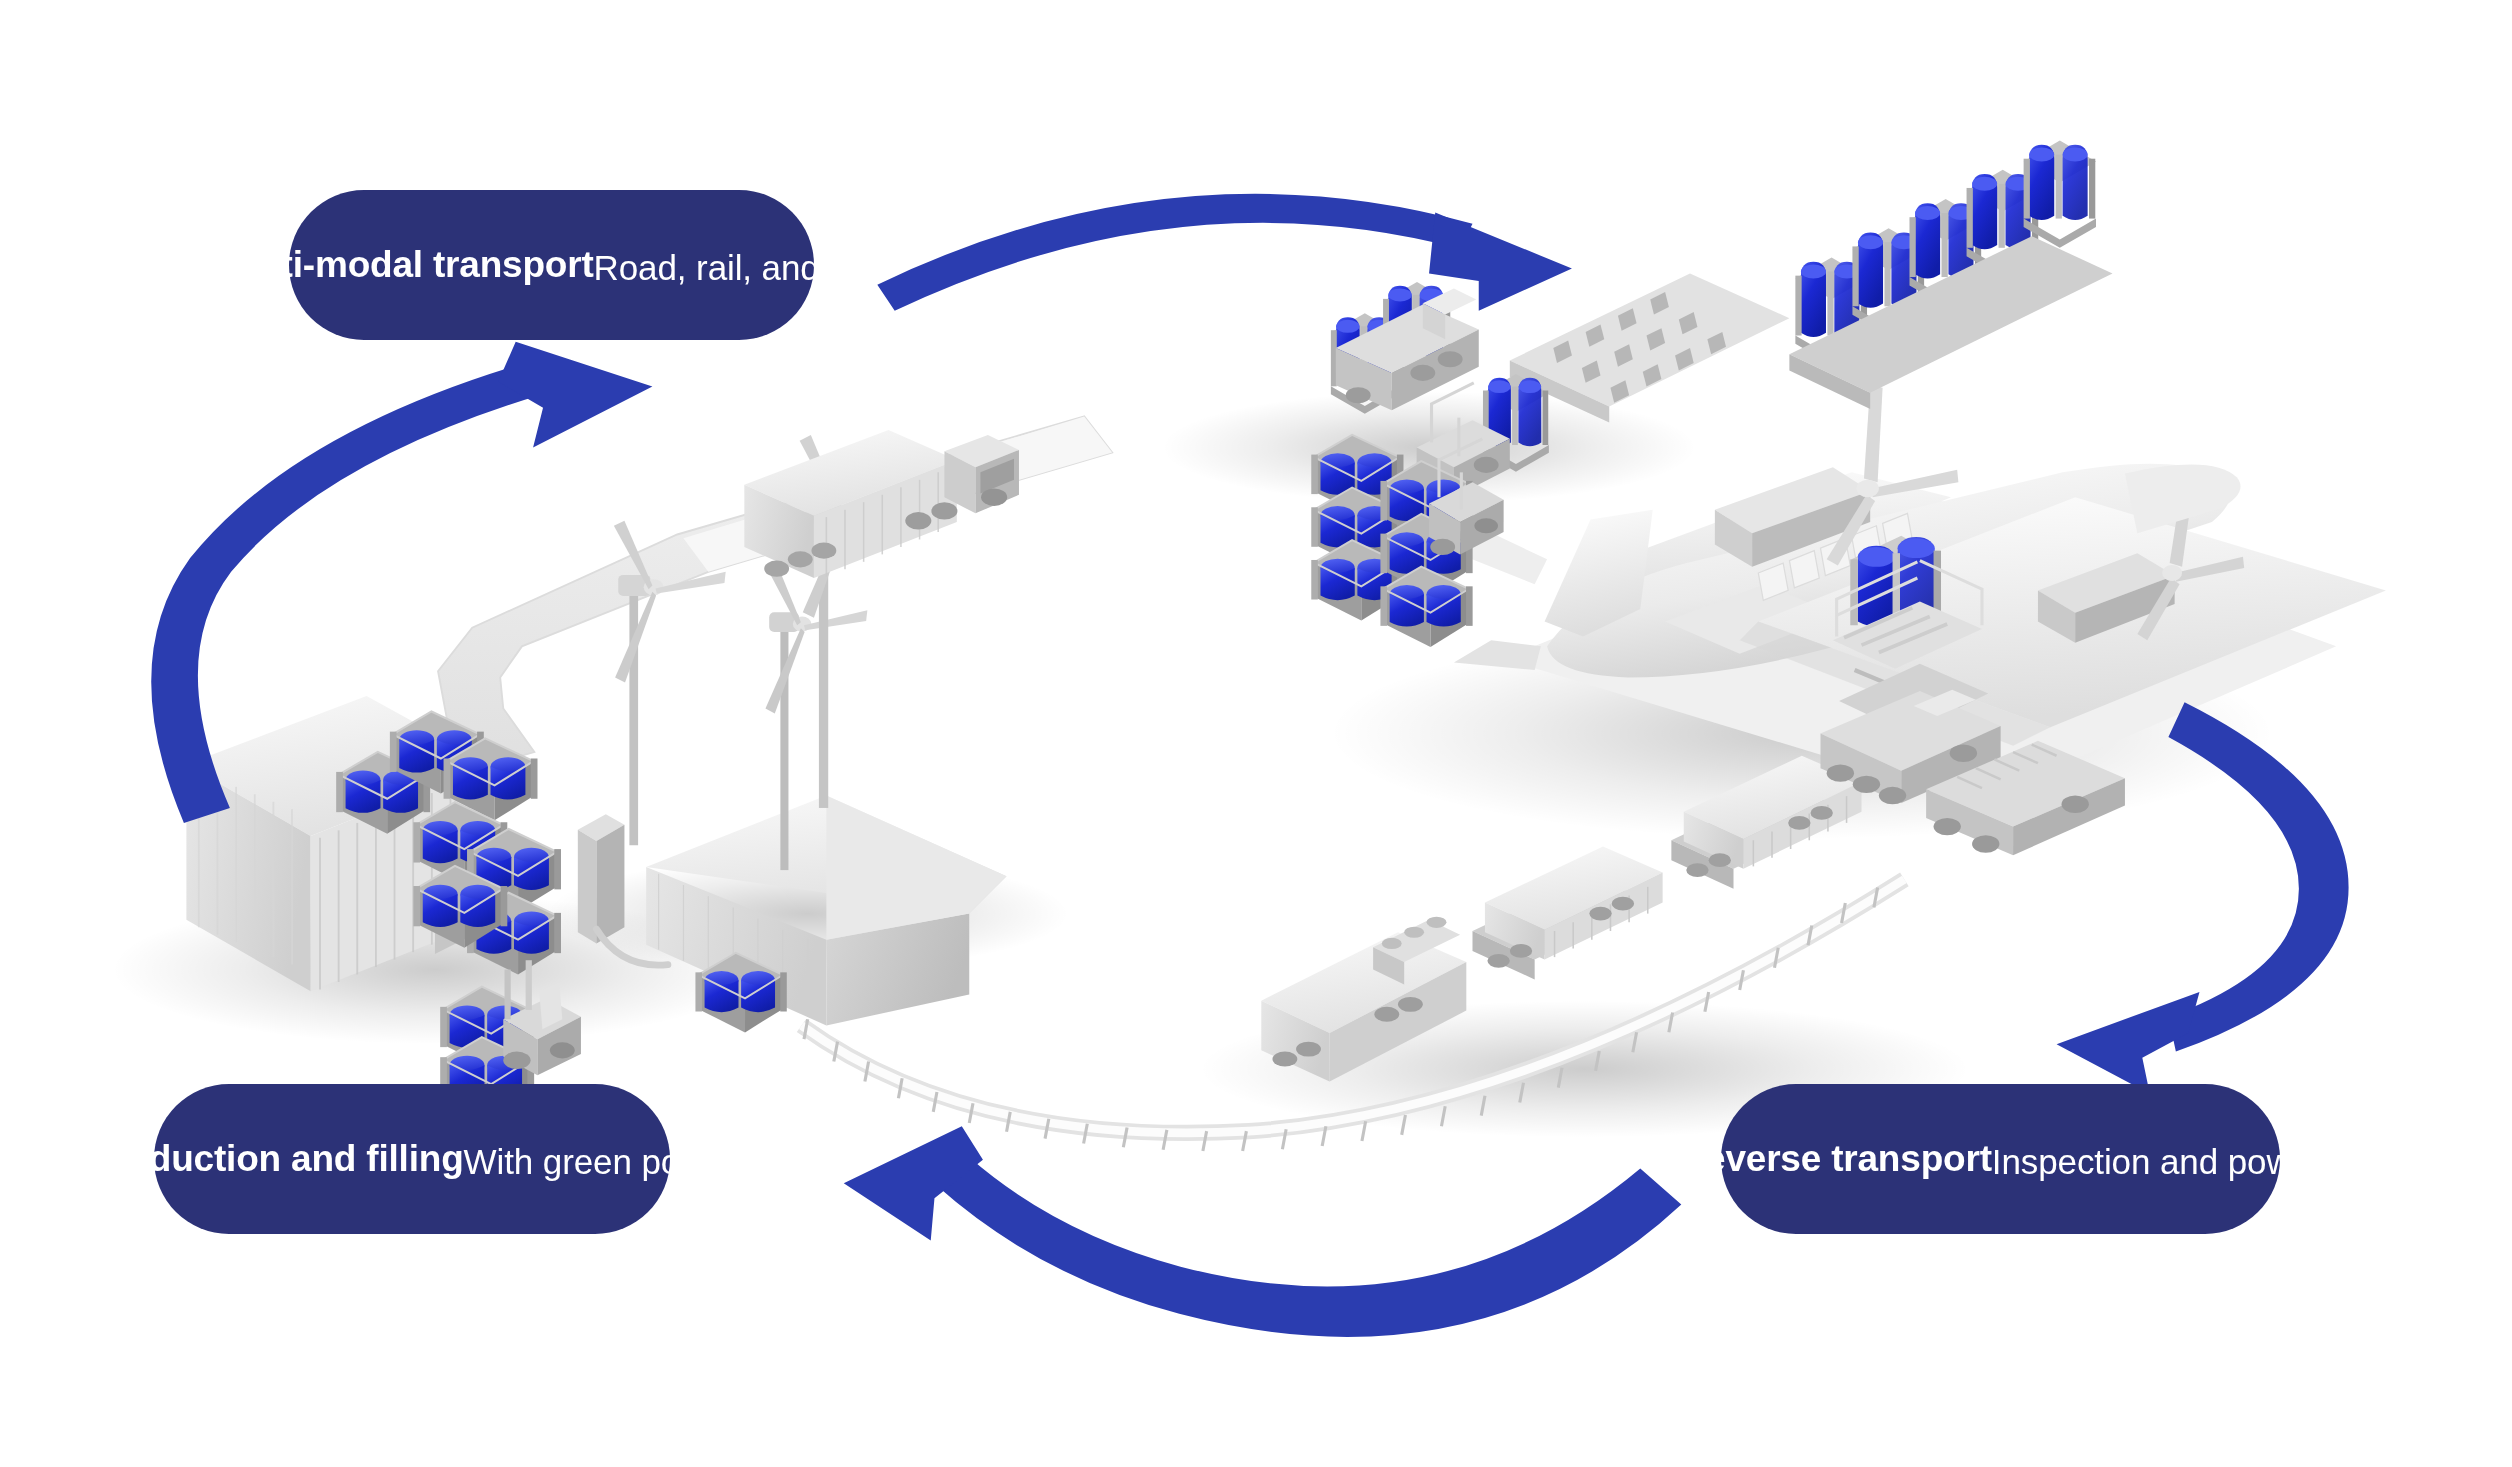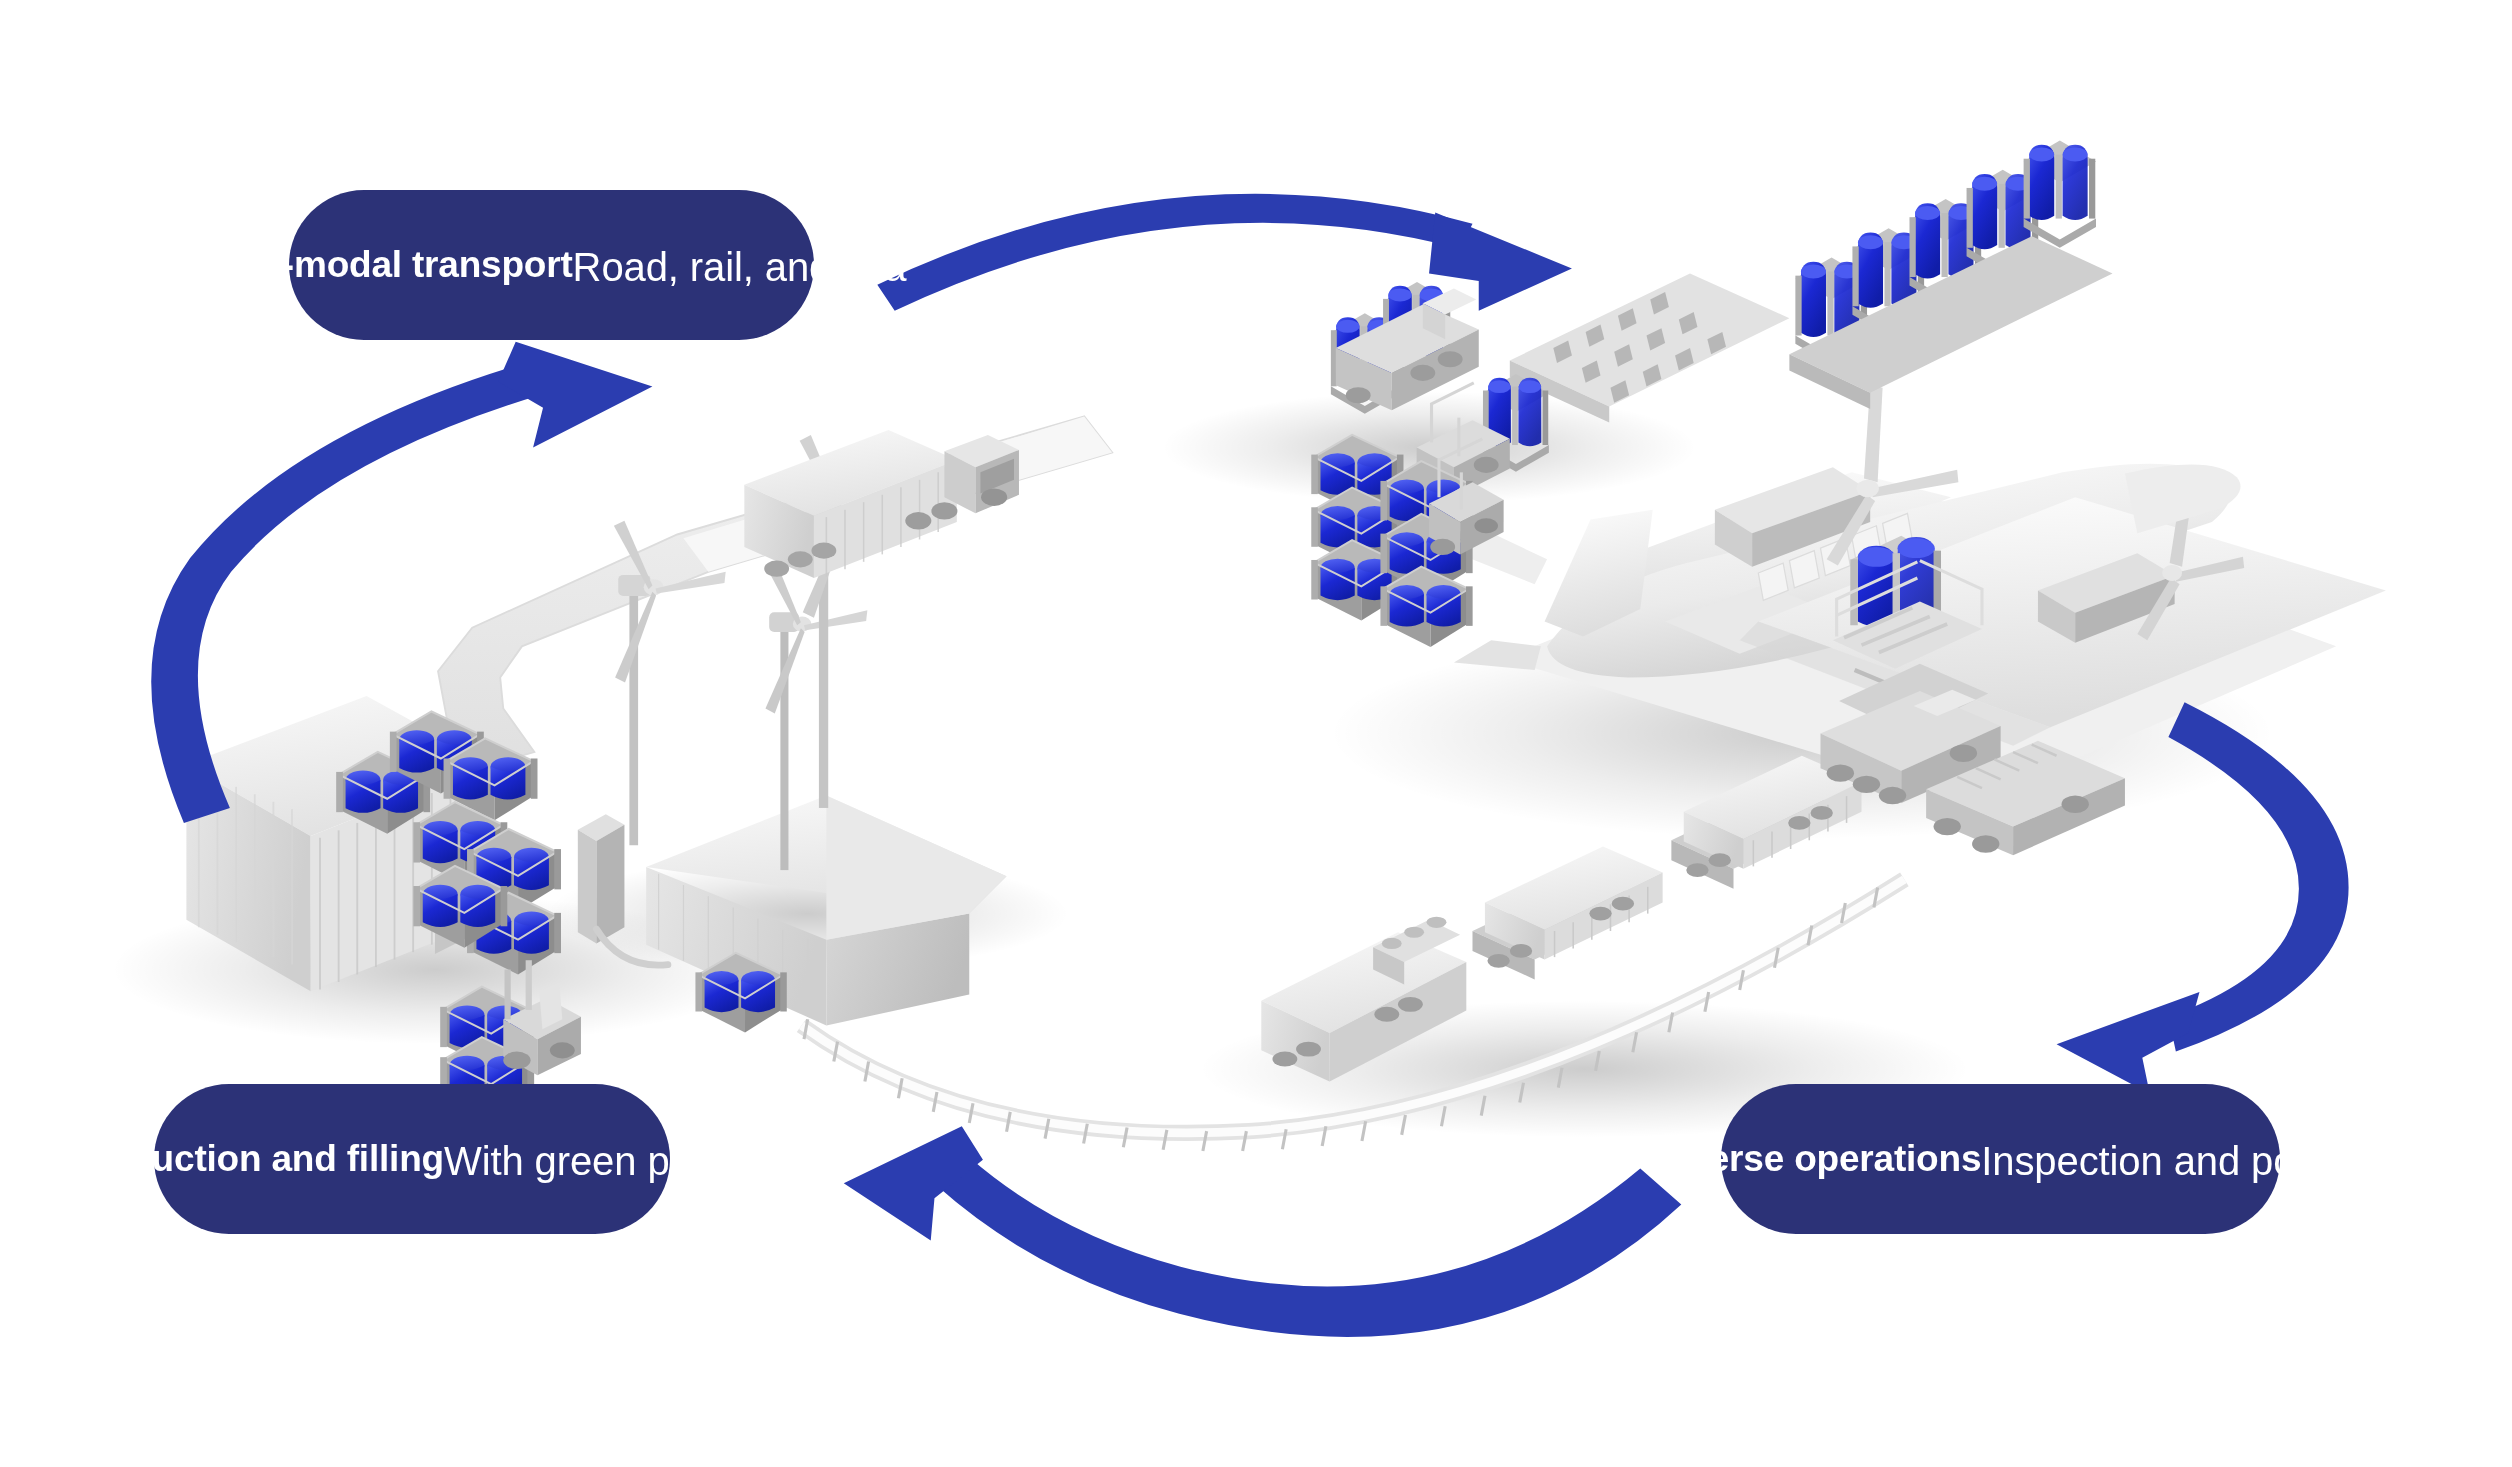--- a/index.html
+++ b/index.html
@@ -38,21 +38,21 @@
     padding: 11.2px 37px;
     line-height: 1.12;
   }
   .badge .b-title {
     font-size: 37px;
     font-weight: bold;
     letter-spacing: -0.2px;
     white-space: nowrap;
   }
   .badge .b-sub {
-    font-size: 40px;
+    font-size: 35px;
     font-weight: 400;
     letter-spacing: -0.1px;
     white-space: nowrap;
     margin-top: 5px;
   }
   #badge-multimodal { left: 289px;  top: 190px;  width: 525px;  height: 150px; }
   #badge-h2loading  { left: 1890px; top: 190px;  width: 572px;  height: 150px; }
   #badge-production { left: 154px;  top: 1084px; width: 516px;  height: 150px; }
   #badge-reverse    { left: 1721px; top: 1084px; width: 559px;  height: 150px; }
 </style>
@@ -609,18 +609,18 @@
     <div class="b-sub">Road, rail, and sea</div>
   </div>
 
 
   <div class="badge" id="badge-production">
     <div class="b-title">Production and filling</div>
     <div class="b-sub">With green power</div>
   </div>
 
   <div class="badge" id="badge-reverse">
-    <div class="b-title">Reverse operations</div>
+    <div class="b-title">Reverse transport</div>
     <div class="b-sub">Inspection and power</div>
   </div>
 
 </div>
 
 
 </body></html>

